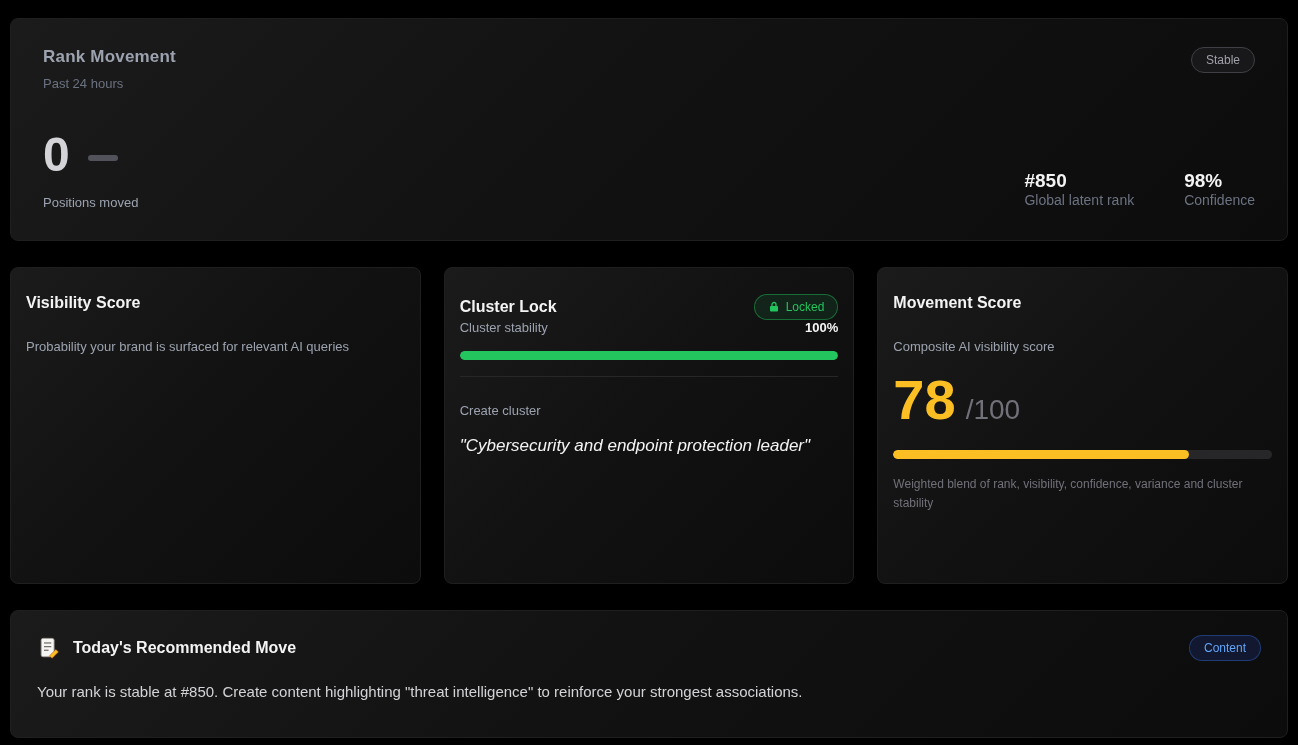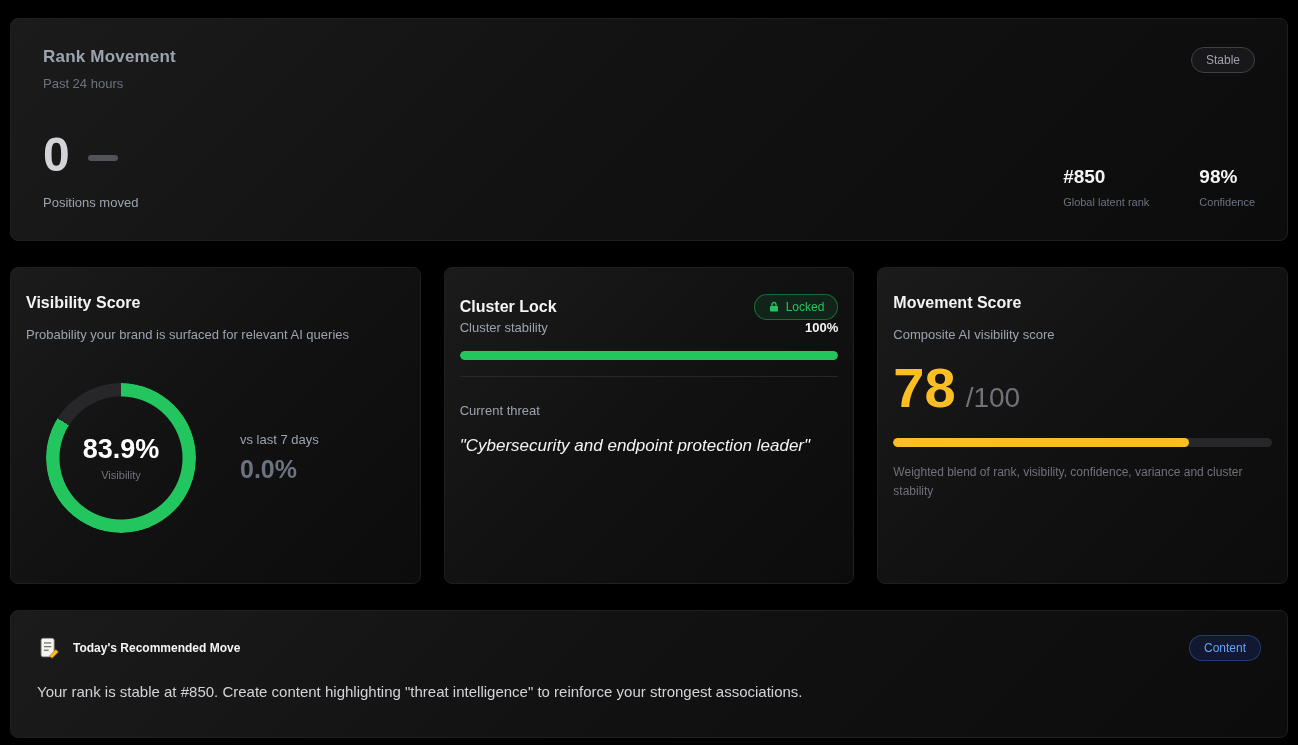--- a/index.html
+++ b/index.html
@@ -36,27 +36,27 @@
     white-space: nowrap;
   }
   .pill-neutral { color: #a1a1aa; background: #18181b; border: 1px solid #3f3f46; }
   .rank-body { margin-top: auto; display: flex; justify-content: space-between; align-items: flex-end; }
   .rank-value-row { display: flex; align-items: center; gap: 18px; }
   .rank-value { font-size: 48px; font-weight: 700; color: #d4d4d8; line-height: 1; }
   .dash-icon { width: 30px; height: 6px; border-radius: 3px; background: #52525b; margin-top: 6px; }
   .rank-label { font-size: 13px; color: #9ca3af; margin-top: 16px; }
   .rank-stats { display: flex; gap: 50px; padding-bottom: 2px; }
   .stat-value { font-size: 19px; font-weight: 700; color: #f4f4f5; }
-  .stat-label { font-size: 11px; color: #6b7280; margin-top: 8px; text-align: center; }
+  .stat-label { font-size: 14px; color: #6b7280; margin-top: 0; text-align: center; }
 
   
   .mid-row { display: flex; gap: 23px; height: 318px; }
   .mid-row .card { flex: 1; padding: 26px 15px; display: flex; flex-direction: column; }
   .card-title { font-size: 16px; font-weight: 700; color: #f4f4f5; }
-  .card-sub { font-size: 13px; color: #9ca3af; margin-top: 14px; line-height: 1.4; }
+  .card-sub { font-size: 13px; color: #9ca3af; margin-top: 26px; line-height: 1.4; }
 
   
   .vis-body { display: flex; align-items: center; gap: 44px; margin-top: 38px; margin-left: 20px; }
   .ring-wrap { position: relative; width: 150px; height: 150px; flex: 0 0 auto; }
   .ring-track {
     position: absolute; inset: 0; border-radius: 50%;
     background: conic-gradient(#22c55e calc(var(--p, 0) * 1%), #27272a 0);
     -webkit-mask: radial-gradient(farthest-side, transparent calc(100% - 14px), #000 calc(100% - 13px));
     mask: radial-gradient(farthest-side, transparent calc(100% - 14px), #000 calc(100% - 13px));
   }
@@ -94,21 +94,21 @@
   .fortivia-score-row { display: flex; align-items: baseline; gap: 10px; margin-top: 15px; }
   .fortivia-score { font-size: 56px; font-weight: 700; color: #fbbf24; line-height: 1; }
   .fortivia-max { font-size: 28px; font-weight: 400; color: #71717a; }
   .fortivia-bar { margin-top: 22px; }
   .fortivia-desc { font-size: 12px; color: #71717a; margin-top: 16px; line-height: 1.65; max-width: 360px; }
 
   
   .reco-card { height: 128px; padding: 24px 26px; display: flex; flex-direction: column; }
   .reco-header { display: flex; align-items: center; gap: 12px; }
   .reco-icon { display: inline-flex; width: 24px; height: 24px; align-items: center; justify-content: center; }
-  .reco-title { font-size: 12px; font-weight: 700; color: #f4f4f5; }
+  .reco-title { font-size: 16px; font-weight: 700; color: #f4f4f5; }
   .pill-content {
     margin-left: auto;
     color: #60a5fa; background: rgba(30, 64, 175, 0.22);
     border: 1px solid rgba(59, 130, 246, 0.35);
     padding: 5px 14px;
   }
   .reco-text { font-size: 15px; color: #d4d4d8; margin-top: 22px; }
 </style>
 </head>
 <body>
@@ -142,33 +142,20 @@
         </div>
       </div>
     </div>
   </div>
 
   <div class="mid-row">
 
     <div class="card">
       <div class="card-title">Visibility Score</div>
       <div class="card-sub">Probability your brand is surfaced for relevant AI queries</div>
-      <div class="vis-body">
-        <div class="ring-wrap">
-          <div class="ring-track" style="--p: 83.9;"></div>
-          <div class="ring-center">
-            <div class="ring-score">83.9%</div>
-            <div class="ring-label">Visibility</div>
-          </div>
-        </div>
-        <div>
-          <div class="vis-compare-label">vs last 7 days</div>
-          <div class="vis-compare-value">0.0%</div>
-        </div>
-      </div>
     </div>
 
     <div class="card">
       <div class="cluster-header">
         <div class="card-title">Cluster Lock</div>
         <span class="pill pill-locked">
           <span class="reco-icon" style="width:12px;height:12px;">
             <svg width="12" height="12" viewBox="0 0 24 24" fill="none">
               <rect x="4" y="10" width="16" height="11" rx="2" fill="#22c55e"></rect>
               <path d="M8 10 V7 a4 4 0 0 1 8 0 v3" stroke="#22c55e" stroke-width="2.6" fill="none"></path>
@@ -179,21 +166,21 @@
       </div>
       <div class="stability-section">
         <div class="stability-row">
           <span class="stability-label">Cluster stability</span>
           <span class="stability-value">100%</span>
         </div>
         <div class="bar">
           <div class="bar-fill bar-fill-green" style="--p: 100;"></div>
         </div>
       </div>
-      <div class="current-label">Current threat</div>
+      <div class="current-label">Create cluster</div>
       <div class="cluster-quote">"Cybersecurity and endpoint protection leader"</div>
     </div>
 
     <div class="card">
       <div class="card-title">Movement Score</div>
       <div class="card-sub">Composite AI visibility score</div>
       <div class="fortivia-score-row">
         <span class="fortivia-score">78</span>
         <span class="fortivia-max">/100</span>
       </div>

